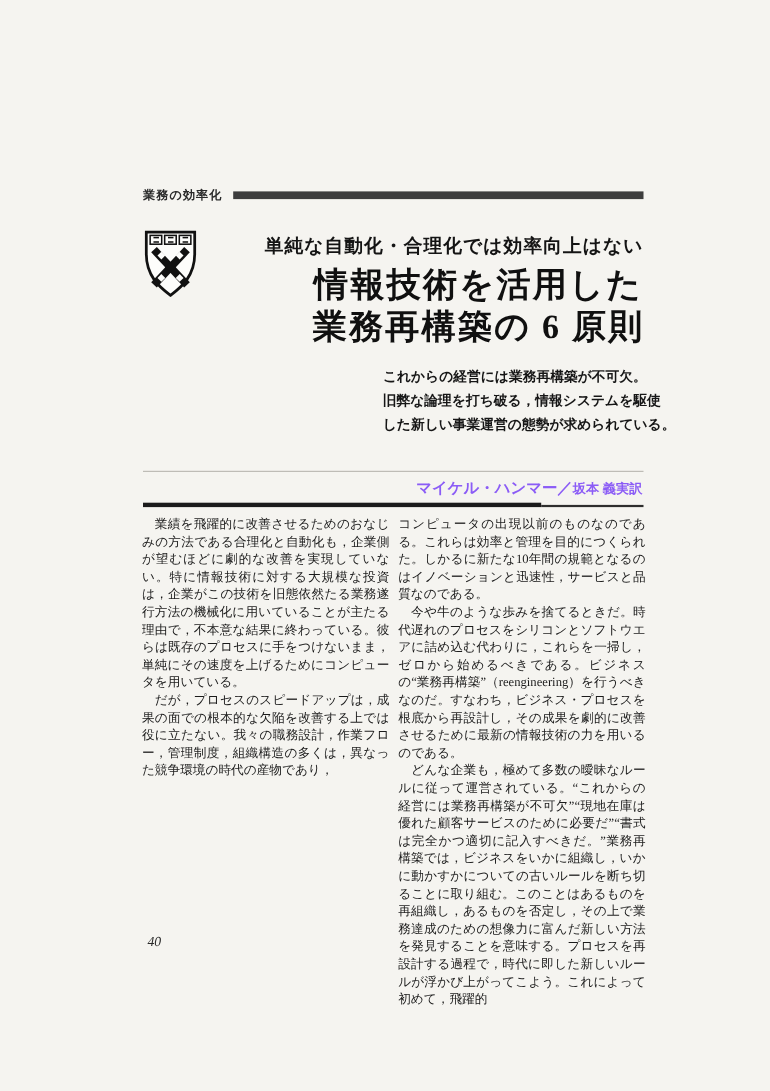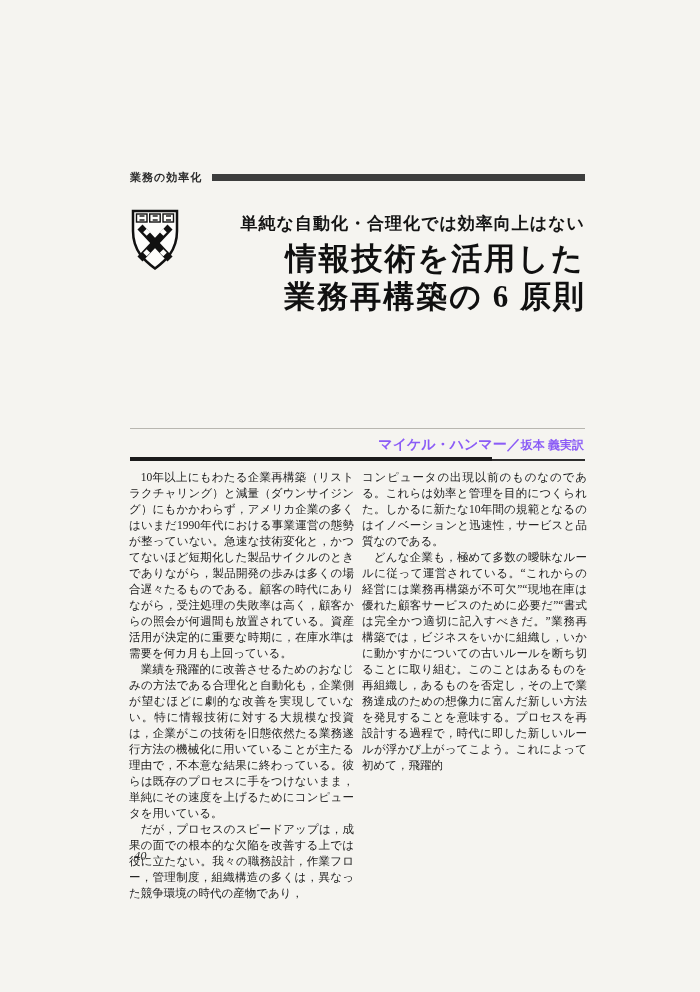--- a/index.html
+++ b/index.html
@@ -128,37 +128,42 @@
       </g>
     </svg>
   </div>
 
   <div class="kicker">単純な自動化・合理化では効率向上はない</div>
   <div class="title">
     <div>情報技術を活用した</div>
     <div>業務再構築の 6 原則</div>
   </div>
 
+  <div class="lead">
+      <div class="lead-line">これからの経営には業務再構築が不可欠。</div>
+      <div class="lead-line">旧弊な論理を打ち破る，情報システムを駆使</div>
+      <div class="lead-line">した新しい事業運営の態勢が求められている。</div>
+    </div>
 
   <div class="rule-top"></div>
   <div class="byline">
     <span class="author">マイケル・ハンマー</span><span class="separator">／</span><span class="translator">坂本 義実訳</span>
   </div>
   <div class="rule-byline">
     <span class="seg-thick"></span>
     <span class="seg-thin"></span>
   </div>
 
   <div class="columns">
     <div class="column">
-        <p>　10年以上にもわたる企業再構築（リストラクチャリング）と減量（ダウンサイジング）にもかかわらず，アメリカ企業の多くはいまだ1990年代における事業運営の態勢が整っていない。急速な技術変化と，かつてないほど短期化した製品サイクルのときでありながら，製品開発の歩みは多くの場合遅々たるものである。顧客の時代にありながら，受注処理の失敗率は高く，顧客からの照会が何週間も放置されている。資産活用が決定的に重要な時期に，在庫水準は需要を何カ月も上回っている。</p>
         <p>　業績を飛躍的に改善させるためのおなじみの方法である合理化と自動化も，企業側が望むほどに劇的な改善を実現していない。特に情報技術に対する大規模な投資は，企業がこの技術を旧態依然たる業務遂行方法の機械化に用いていることが主たる理由で，不本意な結果に終わっている。彼らは既存のプロセスに手をつけないまま，単純にその速度を上げるためにコンピュータを用いている。</p>
         <p>　だが，プロセスのスピードアップは，成果の面での根本的な欠陥を改善する上では役に立たない。我々の職務設計，作業フロー，管理制度，組織構造の多くは，異なった競争環境の時代の産物であり，</p>
       </div>
     <div class="column">
         <p>コンピュータの出現以前のものなのである。これらは効率と管理を目的につくられた。しかるに新たな10年間の規範となるのはイノベーションと迅速性，サービスと品質なのである。</p>
+        <p>　今や牛のような歩みを捨てるときだ。時代遅れのプロセスをシリコンとソフトウエアに詰め込む代わりに，これらを一掃し，ゼロから始めるべきである。ビジネスの“業務再構築”（reengineering）を行うべきなのだ。すなわち，ビジネス・プロセスを根底から再設計し，その成果を劇的に改善させるために最新の情報技術の力を用いるのである。</p>
         <p>　どんな企業も，極めて多数の曖昧なルールに従って運営されている。“これからの経営には業務再構築が不可欠”“現地在庫は優れた顧客サービスのために必要だ”“書式は完全かつ適切に記入すべきだ。”業務再構築では，ビジネスをいかに組織し，いかに動かすかについての古いルールを断ち切ることに取り組む。このことはあるものを再組織し，あるものを否定し，その上で業務達成のための想像力に富んだ新しい方法を発見することを意味する。プロセスを再設計する過程で，時代に即した新しいルールが浮かび上がってこよう。これによって初めて，飛躍的</p>
       </div>
   </div>
 
   <div class="page-number">40</div>
 
 </div>
 
 </body></html>

